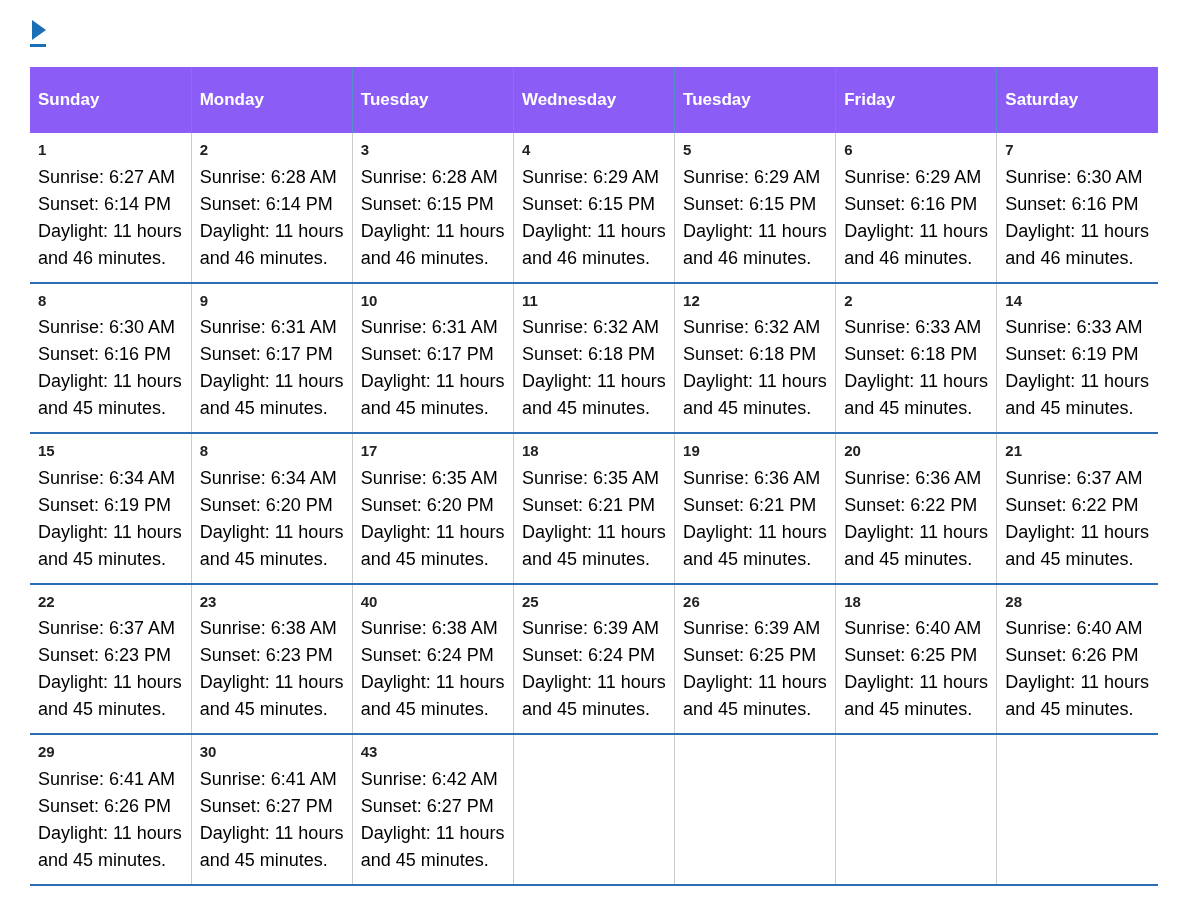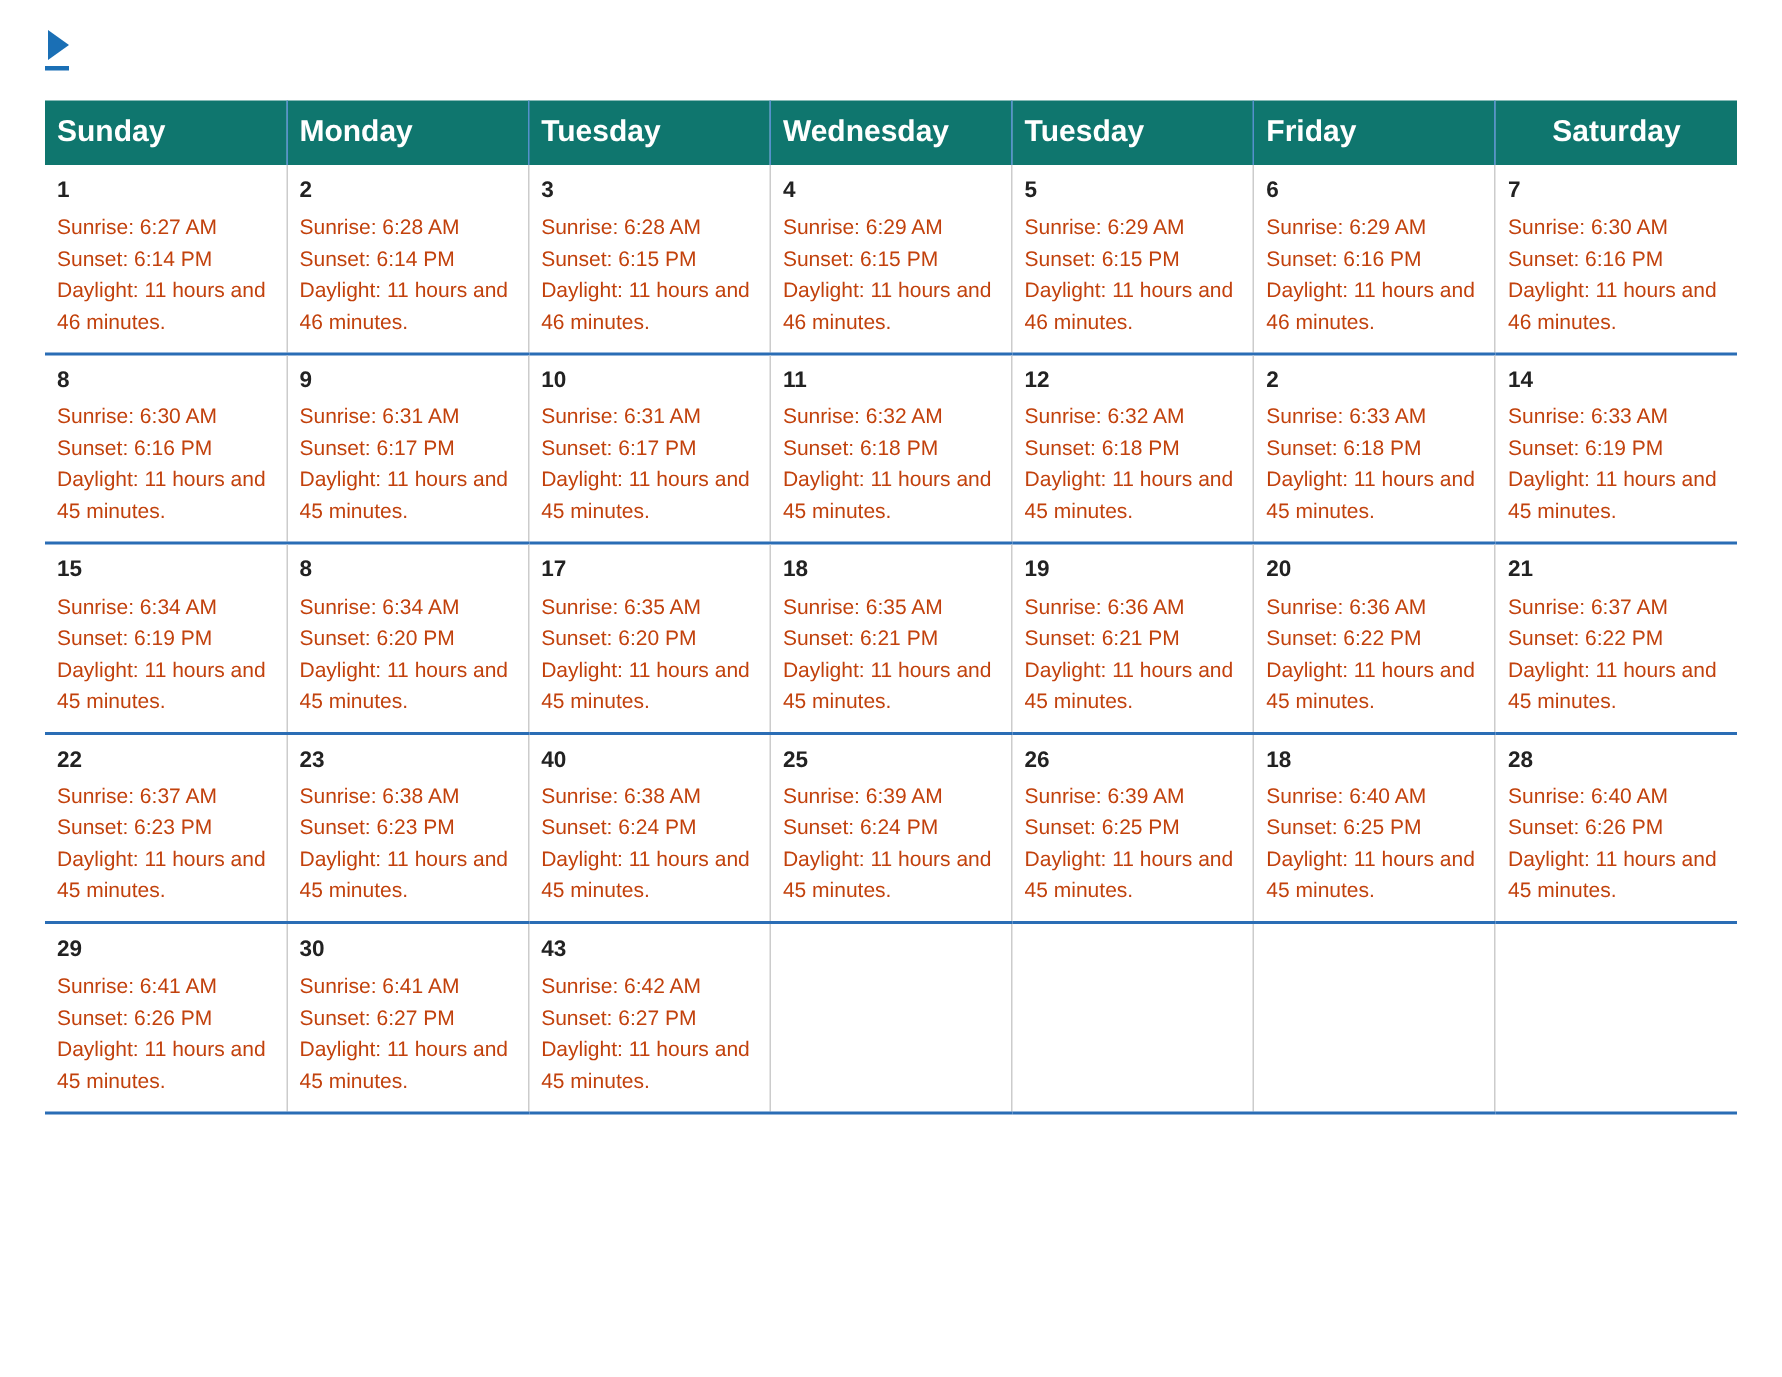--- a/index.html
+++ b/index.html
@@ -58,48 +58,48 @@
       font-size: 22px;
       color: #444;
       margin-top: 4px;
     }
     table {
       width: 100%;
       border-collapse: collapse;
       table-layout: fixed;
     }
     thead tr th {
-      background: #0f766e;
+      background: #8b5cf6;
       color: #fff;
-      font-size: 20px;
-      font-weight: bold;
-      padding: 10px 8px;
+      font-size: 17px;
+      font-weight: bold;
+      padding: 23px 8px;
       text-align: left;
       border-right: 1px solid #5590cc;
     }
-    thead tr th:last-child { border-right: none; text-align: center; }
+    thead tr th:last-child { border-right: none; }
     tbody tr td {
       vertical-align: top;
       padding: 6px 8px 10px 8px;
       border-right: 1px solid #ccc;
       border-bottom: 2px solid #2a6db5;
       font-size: 13px;
       color: #333;
       line-height: 1.5;
     }
     tbody tr td:last-child { border-right: none; }
     .day-number {
       font-size: 15px;
       font-weight: bold;
       color: #222;
       margin-bottom: 2px;
     }
     .day-info {
-      font-size: 14px;
-      color: #c2410c;
+      font-size: 18px;
+      color: #000000;
     }
   </style>
 </head>
 <body>
 
 <div class="header">
   <div class="logo">
     <div class="logo-text">
       <span class="logo-general"></span>
       <div class="logo-triangle"></div>

